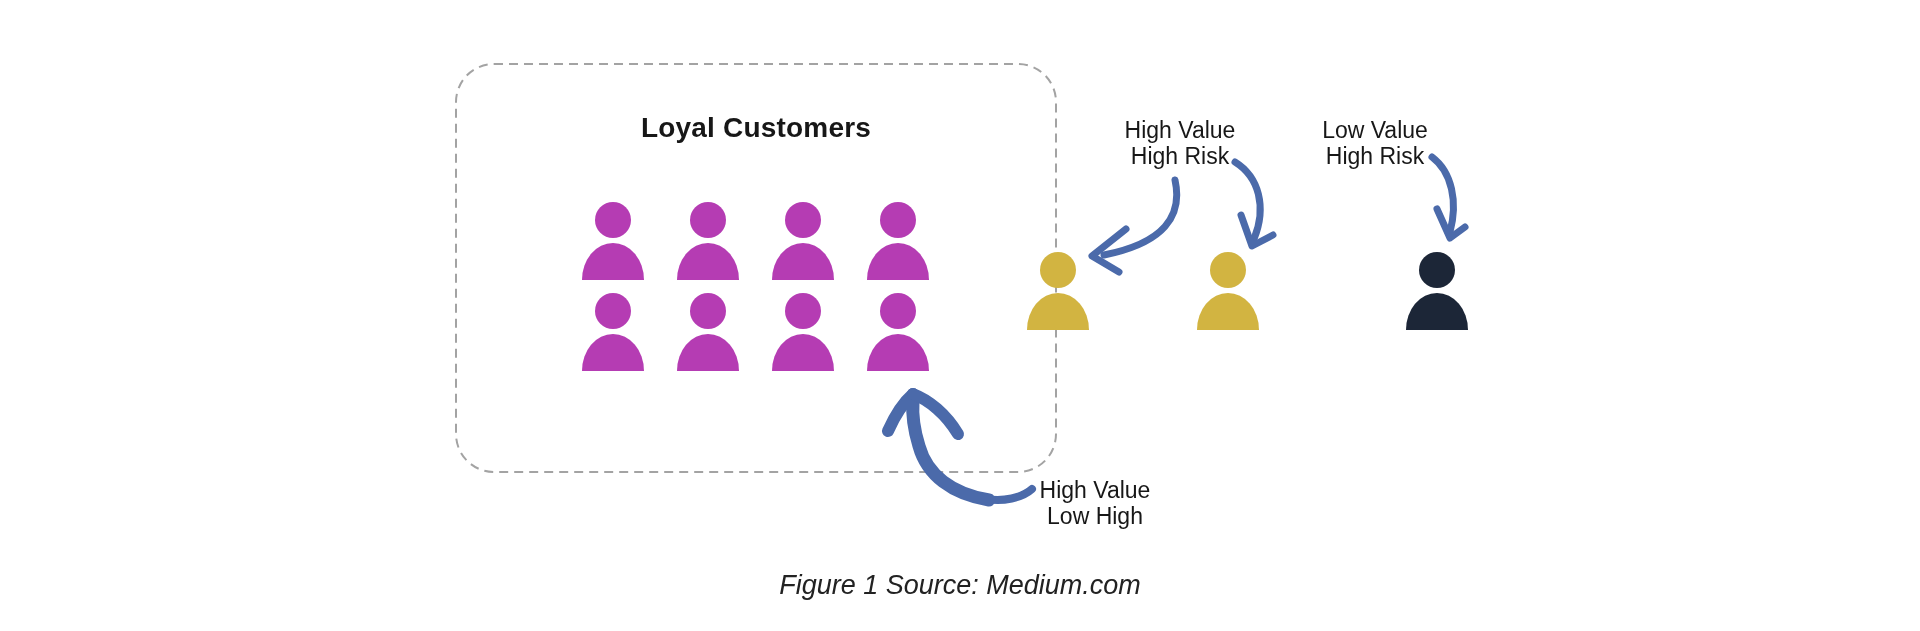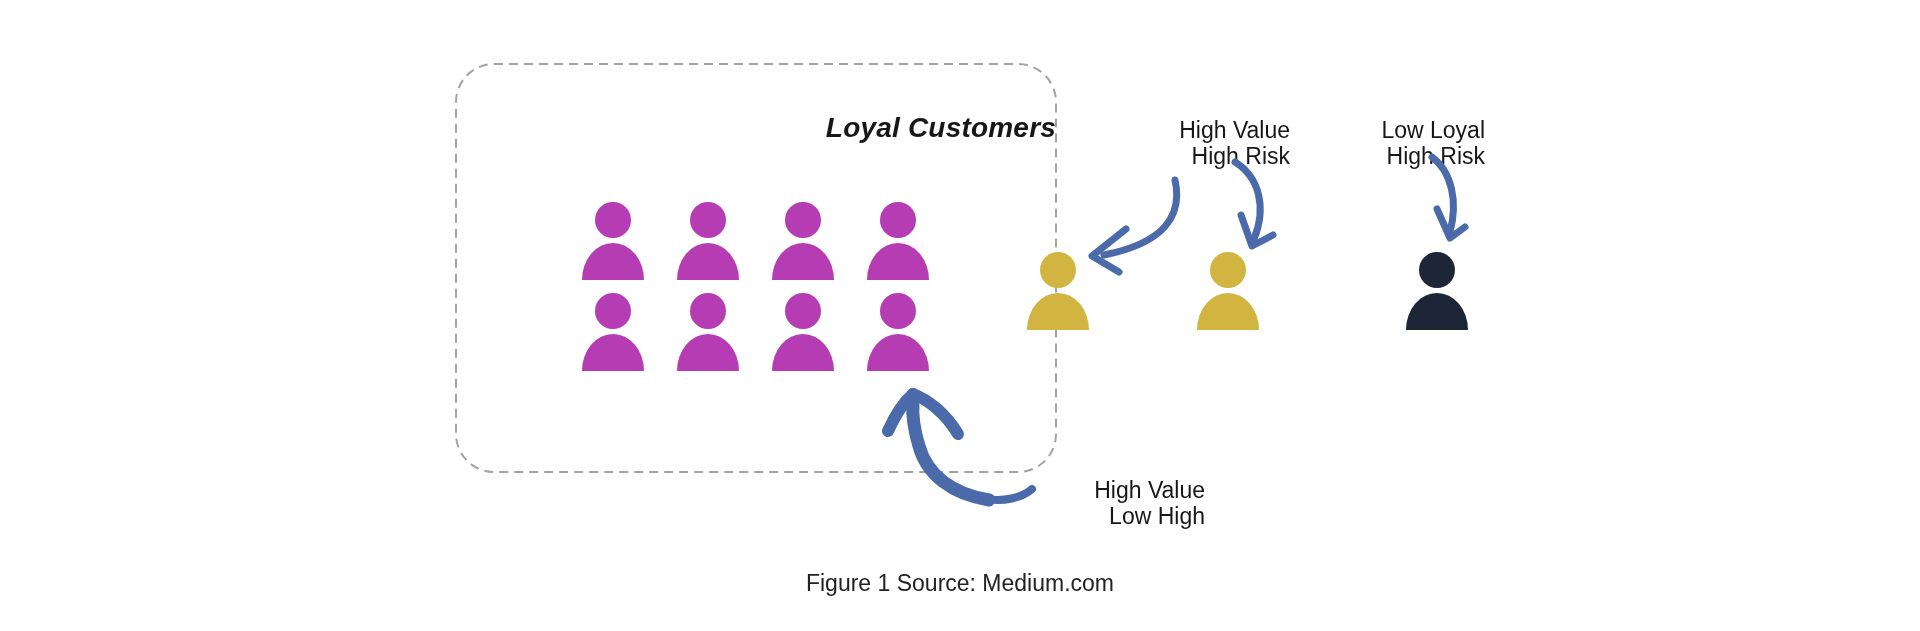--- a/index.html
+++ b/index.html
@@ -36,26 +36,25 @@
   }
   .arrow.thin  { stroke-width: 7; }
   .arrow.thick { stroke-width: 13; }
   .arrow.mid   { stroke-width: 12; }
   .arrow.tail  { stroke-width: 8; }
 
   .loyal-title {
     position: absolute;
     left: 456px; top: 112px;
     width: 600px;
-    text-align: right;
+    text-align: center;
     font-size: 28px;
     font-weight: bold;
     letter-spacing: 0.2px;
     color: var(--text, #171717);
-    font-style: italic;
   }
 
   .person {
     position: relative;
     width: 62px;
     height: 78px;
   }
   .person .head {
     position: absolute;
     top: 0; left: 50%;
@@ -91,35 +90,36 @@
   .navy-row {
     position: absolute;
     left: 1406px; top: 252px;
     display: flex;
     color: var(--navy, #1C2637);
   }
 
   .callout {
     position: absolute;
     width: 220px;
-    text-align: right;
+    text-align: center;
     font-size: 23px;
     line-height: 26px;
     color: var(--text, #171717);
   }
   .callout.hvhr { left: 1070px; top: 117px; }
   .callout.lvhr { left: 1265px; top: 117px; }
   .callout.hvlr { left: 985px;  top: 477px; }
 
   .figure-caption {
     position: absolute;
     left: 0; top: 570px;
     width: 1920px;
     text-align: center;
-    font-size: 23px;
+    font-size: 27px;
+    font-style: italic;
     color: #222222;
   }
 </style>
 </head>
 <body>
 
 <div class="canvas">
 
   <svg class="layer" viewBox="0 0 1920 631">
     <rect class="box-rect" x="456" y="64" width="600" height="408" rx="38"></rect>
@@ -178,21 +178,21 @@
       <span class="head"></span>
       <span class="torso"></span>
     </div>
   </div>
 
   <div class="callout hvhr">
     <div>High Value</div>
     <div>High Risk</div>
   </div>
   <div class="callout lvhr">
-    <div>Low Loyal</div>
+    <div>Low Value</div>
     <div>High Risk</div>
   </div>
   <div class="callout hvlr">
     <div>High Value</div>
     <div>Low High</div>
   </div>
 
   <svg class="layer" viewBox="0 0 1920 631">
 
     <path class="arrow thin" d="M 1175 180 C 1183 216 1164 243 1104 255"></path>

